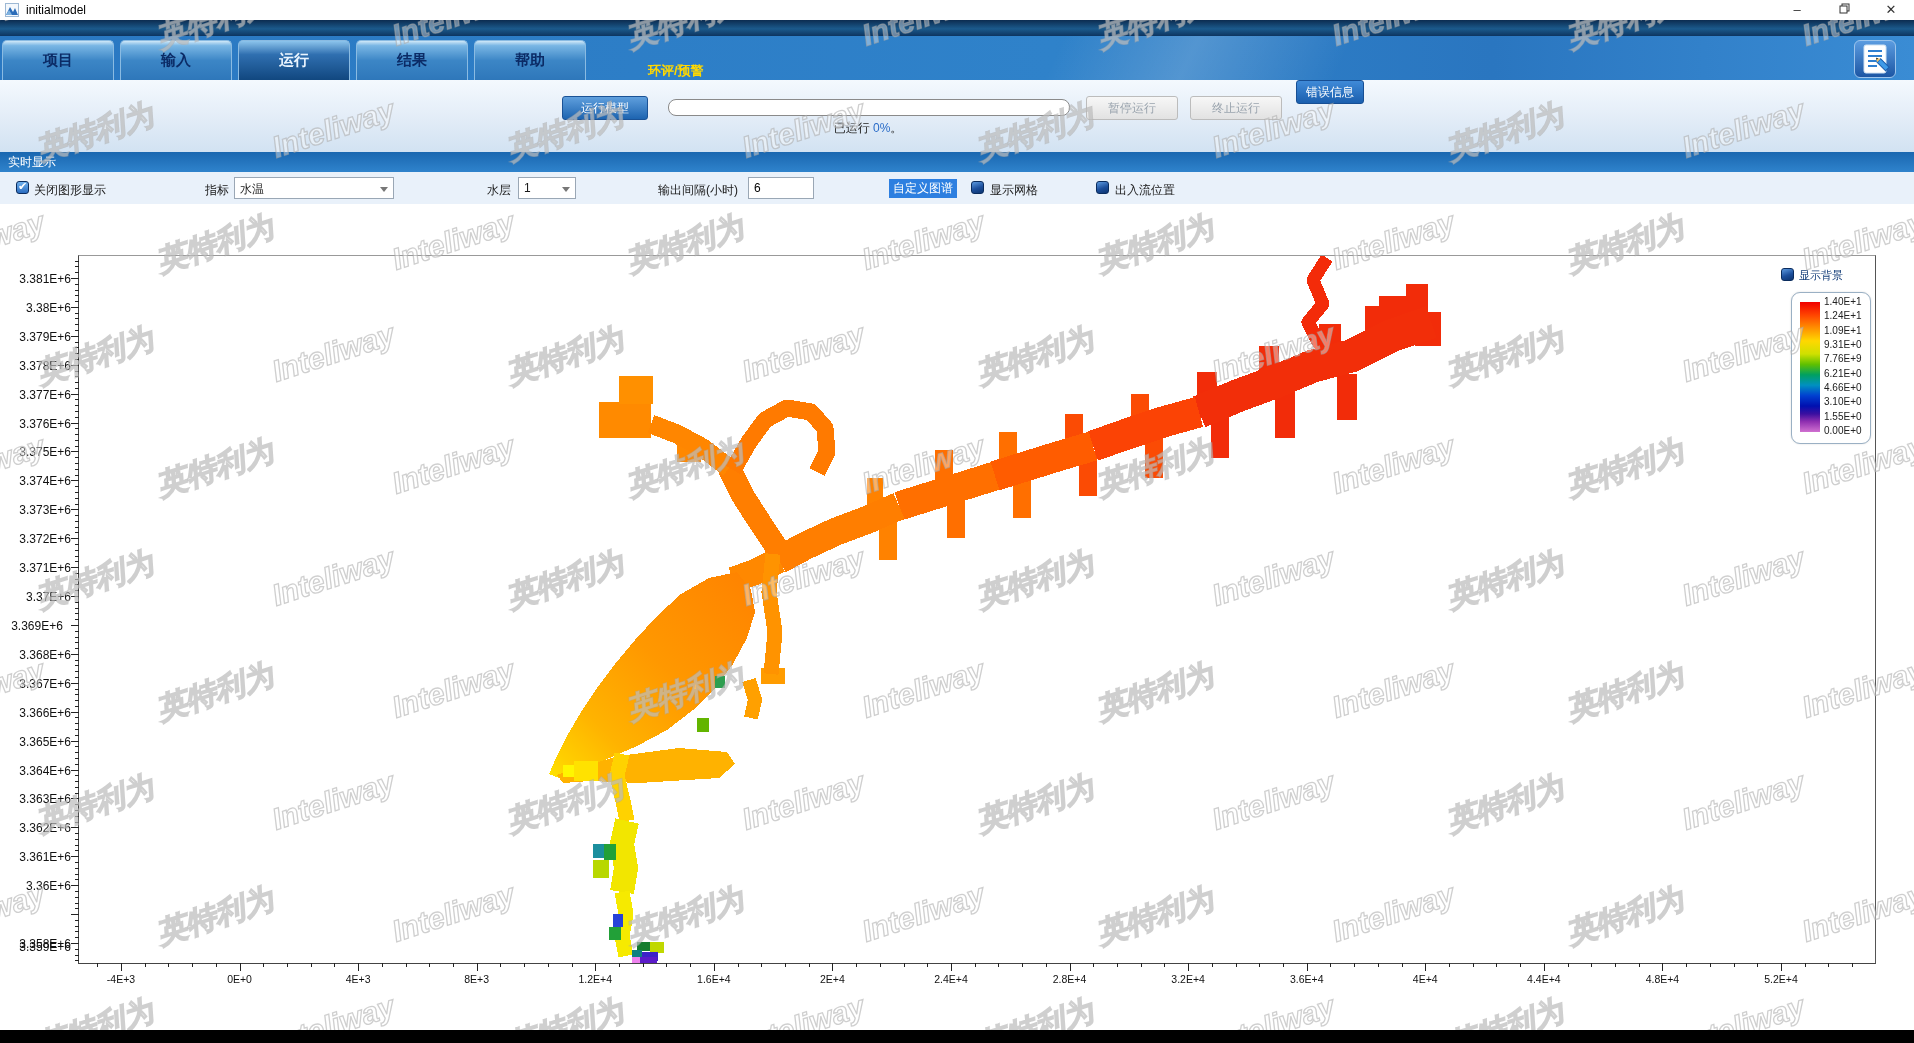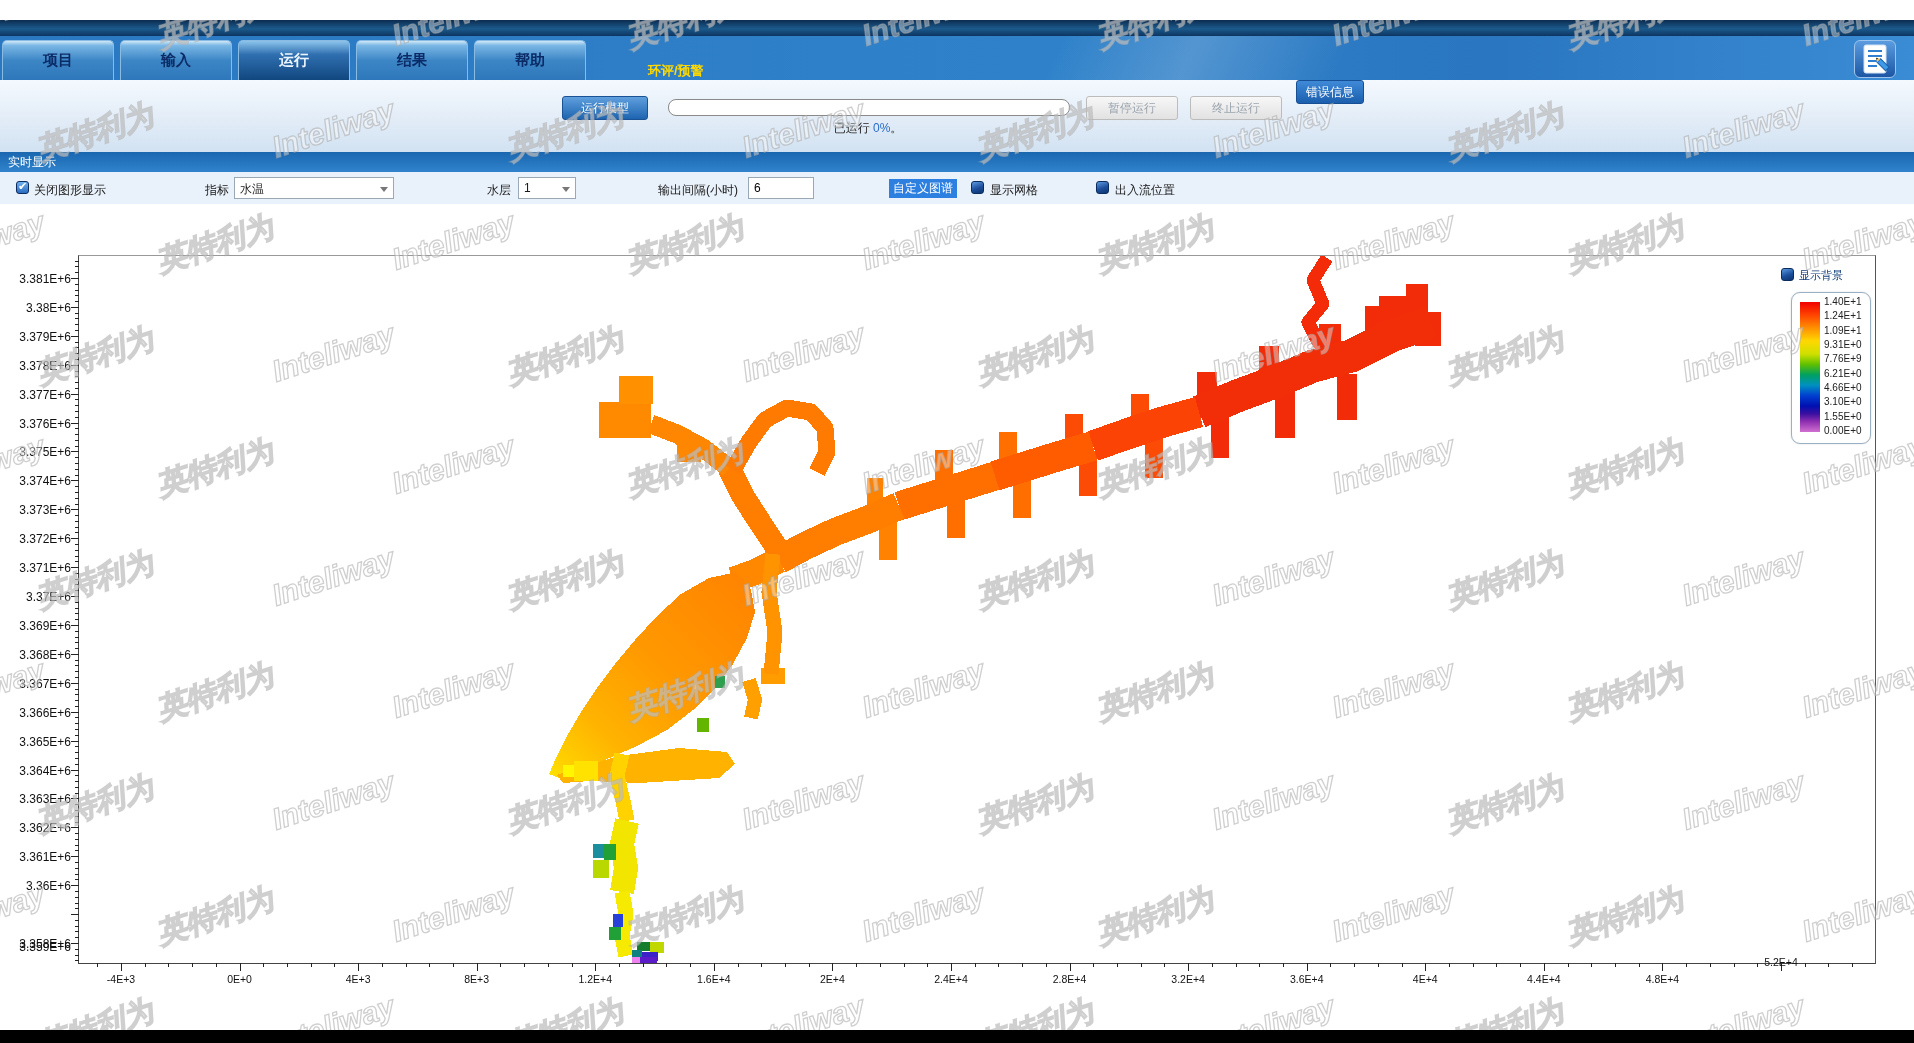--- a/index.html
+++ b/index.html
@@ -82,20 +82,36 @@
   
   #watermark-layer{position:absolute;left:0;top:20px;width:1914px;height:1010px;overflow:hidden;pointer-events:none;z-index:60;}
   .wm{position:absolute;font-size:30px;font-weight:bold;font-style:italic;white-space:nowrap;
       transform:rotate(-18deg);color:rgba(255,255,255,.38);-webkit-text-stroke:1.3px rgba(168,168,168,.55);}
 </style>
 </head>
 <body>
 
 <div id="app">
 
+  <div class="titlebar">
+    <svg class="app-icon" viewBox="0 0 14 14">
+      <rect x="0.5" y="0.5" width="13" height="13" fill="#f4f8fc" stroke="#9db8d4"></rect>
+      <polygon points="1,12 5,4 8,9 10,5 13,12" fill="#2b6cb8"></polygon>
+      <polygon points="1,12 4,7 6,10 7,12" fill="#7fb2e0"></polygon>
+    </svg>
+    <span class="title-text">initialmodel</span>
+    <div class="winbtn min">–</div>
+    <div class="winbtn rst">
+      <svg width="11" height="11" viewBox="0 0 11 11">
+        <rect x="3" y="1" width="7" height="7" fill="none" stroke="#333"></rect>
+        <rect x="1" y="3" width="7" height="7" fill="#fff" stroke="#333"></rect>
+      </svg>
+    </div>
+    <div class="winbtn cls">✕</div>
+  </div>
 
   <div class="navstrip"></div>
 
   <div class="menubar">
     <div class="tab" style="left:2px">项目</div>
     <div class="tab" style="left:120px">输入</div>
     <div class="tab active" style="left:238px">运行</div>
     <div class="tab" style="left:356px">结果</div>
     <div class="tab" style="left:474px">帮助</div>
     <span class="env-tab">环评/预警</span>
@@ -441,21 +457,21 @@
         <div class="ylab" style="top: 73.8261px;">3.379E+6</div>
         <div class="ylab" style="top: 102.739px;">3.378E+6</div>
         <div class="ylab" style="top: 131.652px;">3.377E+6</div>
         <div class="ylab" style="top: 160.565px;">3.376E+6</div>
         <div class="ylab" style="top: 189.478px;">3.375E+6</div>
         <div class="ylab" style="top: 218.391px;">3.374E+6</div>
         <div class="ylab" style="top: 247.304px;">3.373E+6</div>
         <div class="ylab" style="top: 276.217px;">3.372E+6</div>
         <div class="ylab" style="top: 305.13px;">3.371E+6</div>
         <div class="ylab" style="top: 334.043px;">3.37E+6</div>
-        <div class="ylab" style="top: 362.957px;">3.369E+6</div>
+        <div class="ylab" style="top: 362.957px; text-align: center;">3.369E+6</div>
         <div class="ylab" style="top: 391.87px;">3.368E+6</div>
         <div class="ylab" style="top: 420.783px;">3.367E+6</div>
         <div class="ylab" style="top: 449.696px;">3.366E+6</div>
         <div class="ylab" style="top: 478.609px;">3.365E+6</div>
         <div class="ylab" style="top: 507.522px;">3.364E+6</div>
         <div class="ylab" style="top: 536.435px;">3.363E+6</div>
         <div class="ylab" style="top: 565.348px;">3.362E+6</div>
         <div class="ylab" style="top: 594.261px;">3.361E+6</div>
         <div class="ylab" style="top: 623.174px;">3.36E+6</div>
         <div class="ylab" style="top: 652.087px; margin-top: 32px;">3.359E+6</div>
@@ -467,21 +483,21 @@
         <div class="xlab" style="left: 474.286px; top: 717px;">1.2E+4</div>
         <div class="xlab" style="left: 592.857px; top: 717px;">1.6E+4</div>
         <div class="xlab" style="left: 711.429px; top: 717px;">2E+4</div>
         <div class="xlab" style="left: 830px; top: 717px;">2.4E+4</div>
         <div class="xlab" style="left: 948.571px; top: 717px;">2.8E+4</div>
         <div class="xlab" style="left: 1067.14px; top: 717px;">3.2E+4</div>
         <div class="xlab" style="left: 1185.71px; top: 717px;">3.6E+4</div>
         <div class="xlab" style="left: 1304.29px; top: 717px;">4E+4</div>
         <div class="xlab" style="left: 1422.86px; top: 717px;">4.4E+4</div>
         <div class="xlab" style="left: 1541.43px; top: 717px;">4.8E+4</div>
-        <div class="xlab" style="left: 1660px; top: 700px;">5.2E+4</div>
+        <div class="xlab" style="left: 1660px; top: 717px;">5.2E+4</div>
       </div>
   </div>
 
   <div class="blackbar"></div>
 
   <div id="watermark-layer">
       <span class="wm" style="left: -80px; top: -20px;">Inteliway</span>
       <span class="wm" style="left: 155px; top: -20px;">英特利为</span>
       <span class="wm" style="left: 390px; top: -20px;">Inteliway</span>
       <span class="wm" style="left: 625px; top: -20px;">英特利为</span>

